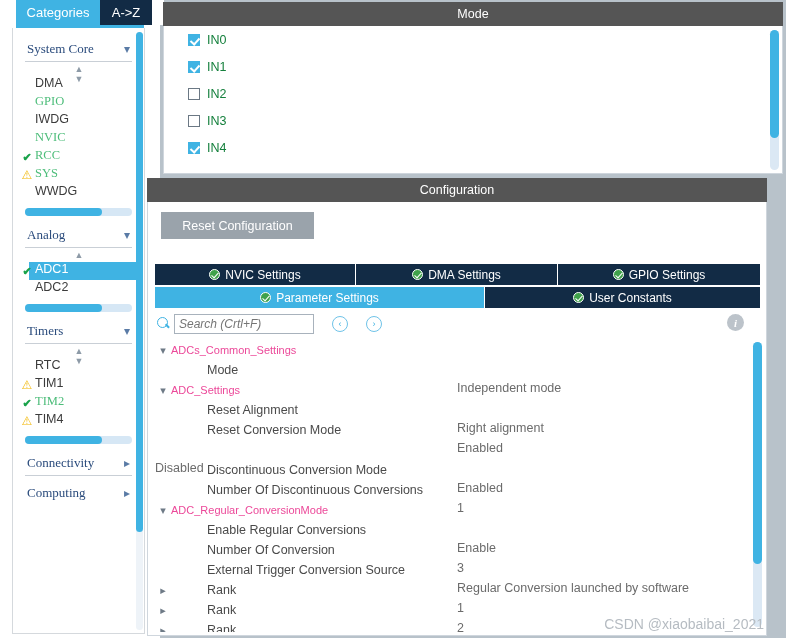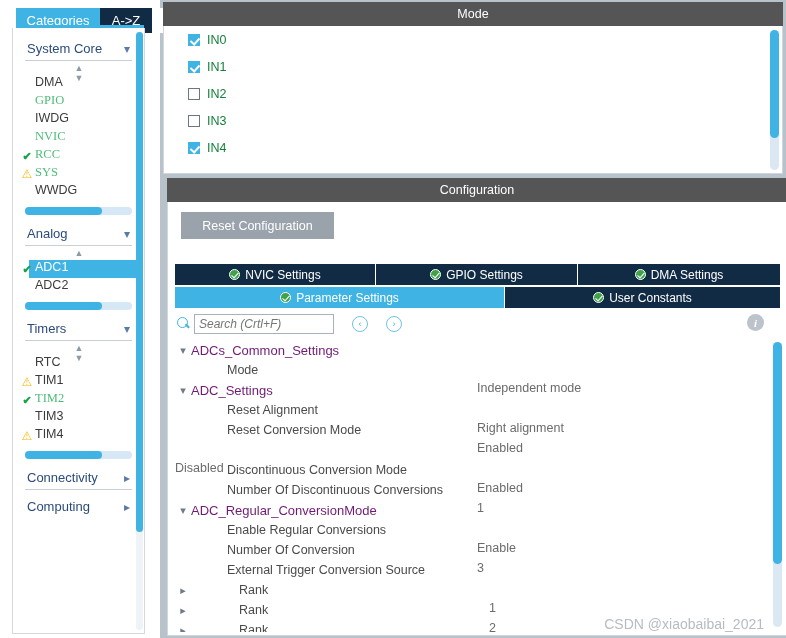--- a/index.html
+++ b/index.html
@@ -18,21 +18,21 @@
     background: #b8c2ca;
   }
 
   
   #sidebar {
     position: absolute; left: 0; top: 0;
     width: 160px; height: 638px;
     background: #ffffff;
   }
   .tabstrip {
-    position: absolute; left: 0; top: 8px;
+    position: absolute; left: 0; top: 0;
     width: 164px; height: 25px;
     background: #ffffff;
     display: flex;
   }
   .tabstrip .sp { width: 16px; height: 25px; background: #ffffff; }
   .tab-cat {
     width: 84px; height: 25px;
     background: #3fb3e3;
     color: #ffffff;
     font-size: 13px;
@@ -60,20 +60,21 @@
     border-right: 1px solid #d5d9dd;
     border-bottom: 1px solid #d5d9dd;
     overflow: hidden;
     padding-top: 6px;
   }
   .grp-head {
     display: flex; align-items: center; justify-content: space-between;
     padding: 7px 14px 4px 14px;
     color: #2a4b7c; font-size: 13px;
     cursor: pointer;
+    font-family: Liberation Serif, serif;
   }
   .grp-head .chev { color: #5a7ba6; font-size: 12px; }
   .grp-rule {
     height: 1px; background: #c9cfd6;
     margin: 0 12px 2px 12px;
   }
   .spinner {
     text-align: center; color: #8d9aa7; font-size: 9px;
     line-height: 10px; height: 12px; letter-spacing: -1px;
     cursor: pointer;
@@ -157,21 +158,21 @@
     position: absolute; right: 3px; top: 4px;
     width: 9px; height: 140px; background: #dbe8f4; border-radius: 5px;
     cursor: pointer;
   }
   #mode-vthumb {
     position: absolute; left: 0; top: 0; width: 9px; height: 108px;
     background: #3fb3e3; border-radius: 5px;
   }
 
   #cfg-panel {
-    position: absolute; left: 167px; top: 178px;
+    position: absolute; left: 147px; top: 178px;
     width: 620px; height: 458px;
     background: #ffffff;
   }
   #cfg-body {
     position: relative; height: 434px;
     background: #ffffff;
     border: 1px solid #cfd6dd; border-top: none;
     overflow: hidden;
   }
   #reset-btn {
@@ -259,26 +260,26 @@
   #tree {
     position: absolute; left: 7px; top: 138px;
     width: 590px; height: 292px;
     overflow: hidden;
   }
   .trow { display: flex; align-items: center; height: 20px; font-size: 12.5px; }
   .trow .arw {
     width: 16px; text-align: center; color: #6e7a86;
     font-size: 11px; cursor: pointer;
   }
-  .trow .grpname { color: #701a75; font-size: 13px; }
+  .trow .grpname { color: #ec4899; font-size: 11px; }
   .trow .pname {
     margin-left: 52px; color: #4a4a4a; width: 250px;
   }
   .trow .pval { color: #6b6b6b; margin-top: 36px; }
-  .trow.rank .pname { margin-left: 48px; }
+  .trow.rank .pname { margin-left: 36px; }
   #cfg-vscroll {
     position: absolute; right: 4px; top: 140px;
     width: 9px; height: 285px; background: #dbe8f4; border-radius: 5px;
     cursor: pointer;
   }
   #cfg-vthumb {
     position: absolute; left: 0; top: 0; width: 9px; height: 222px;
     background: #3fb3e3; border-radius: 5px;
   }
   #watermark {
@@ -372,24 +373,20 @@
       </div>
       <div class="item">
         <span class="mk warn">⚠</span>
         <span>TIM1</span>
       </div>
       <div class="item green">
         <span class="mk ok">✔</span>
         <span>TIM2</span>
       </div>
       <div class="item">
-        <span class="mk"></span>
-        <span>TIM3</span>
-      </div>
-      <div class="item">
         <span class="mk warn">⚠</span>
         <span>TIM4</span>
       </div>
       <div class="hscroll">
         <i style="width:72%"></i>
       </div>
 
       <div class="grp-head">
         <span>Connectivity</span>
         <span class="chev">▸</span>
@@ -444,25 +441,25 @@
 
       <div id="reset-btn">Reset Configuration</div>
 
       <div class="tabrow" id="tabrow1">
         <div class="cfgtab" style="width:201px">
           <span class="tick"></span>
           <span>NVIC Settings</span>
         </div>
         <div class="cfgtab" style="width:202px">
           <span class="tick"></span>
-          <span>GPIO Settings</span>
+          <span>DMA Settings</span>
         </div>
         <div class="cfgtab" style="width:202px">
           <span class="tick"></span>
-          <span>DMA Settings</span>
+          <span>GPIO Settings</span>
         </div>
       </div>
 
       <div class="tabrow" id="tabrow2">
         <div class="cfgtab active" style="width:330px">
           <span class="tick"></span>
           <span>Parameter Settings</span>
         </div>
         <div class="cfgtab" style="width:275px">
           <span class="tick"></span>
@@ -520,20 +517,21 @@
         <div class="trow">
           <span class="pname">Enable Regular Conversions</span>
           <span class="pval">Enable</span>
         </div>
         <div class="trow">
           <span class="pname">Number Of Conversion</span>
           <span class="pval">3</span>
         </div>
         <div class="trow">
           <span class="pname">External Trigger Conversion Source</span>
+          <span class="pval">Regular Conversion launched by software</span>
         </div>
 
         <div class="trow rank">
           <span class="arw">▸</span>
           <span class="pname">Rank</span>
           <span class="pval">1</span>
         </div>
         <div class="trow rank">
           <span class="arw">▸</span>
           <span class="pname">Rank</span>

